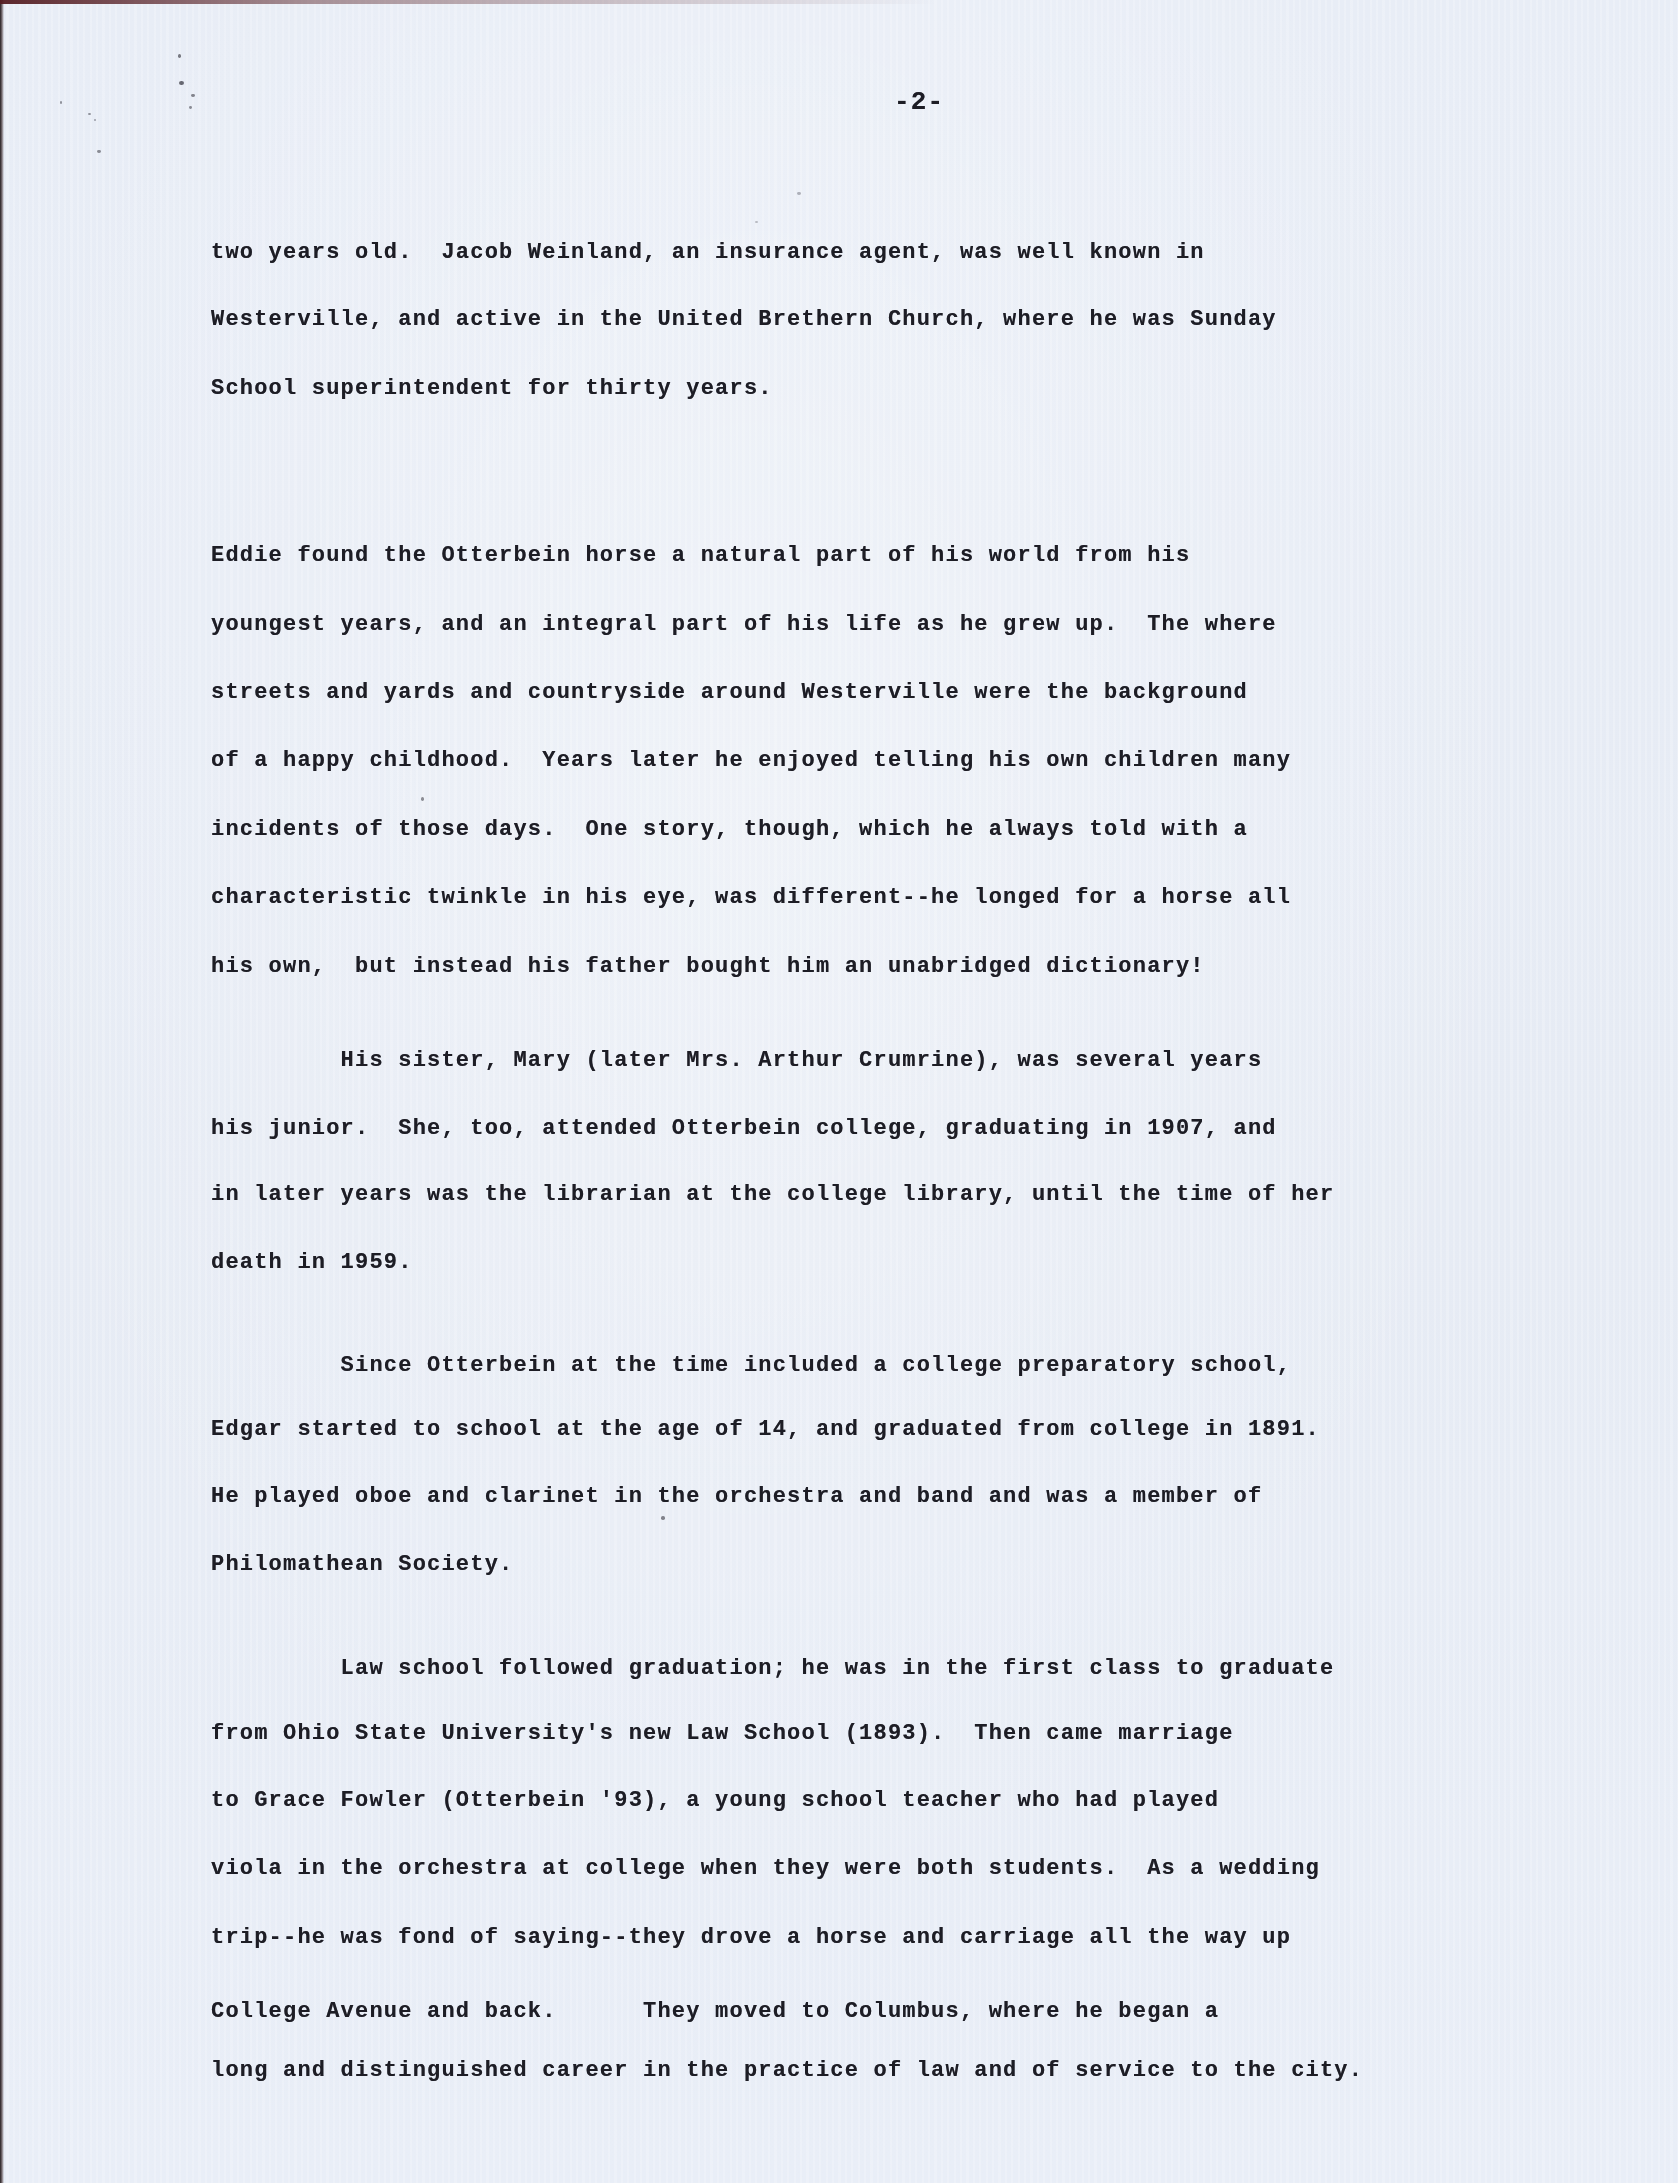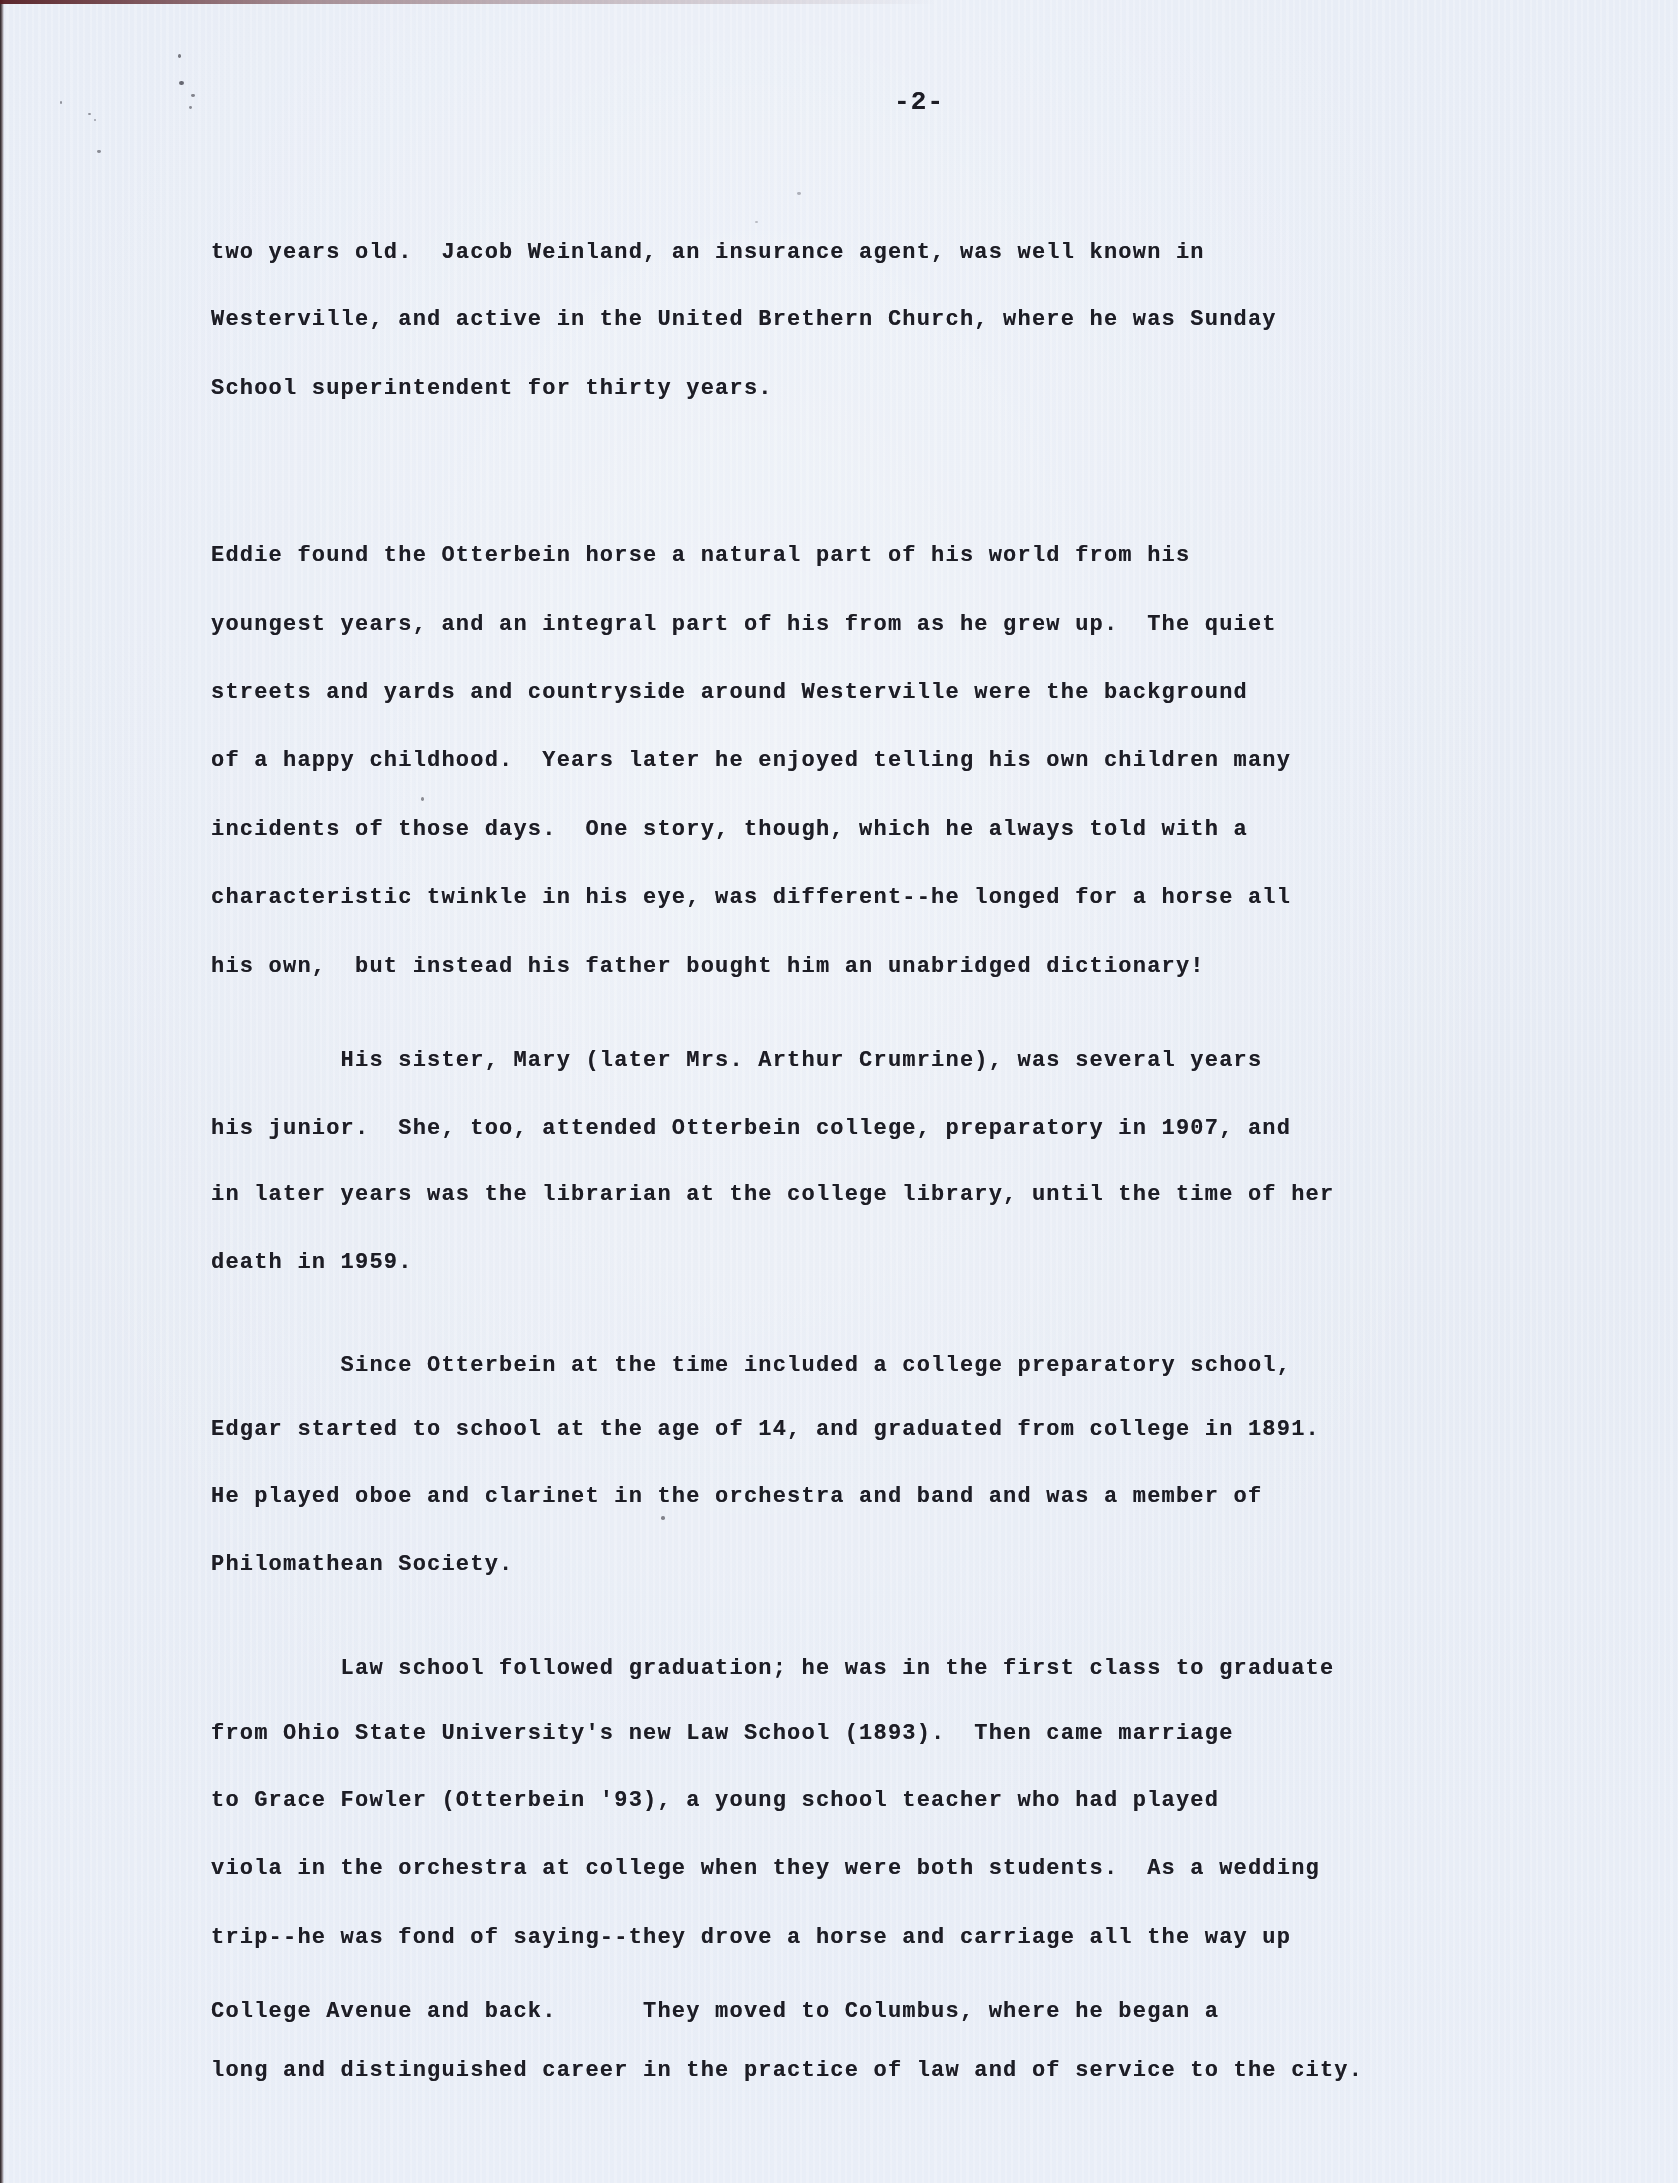--- a/index.html
+++ b/index.html
@@ -69,28 +69,28 @@
 <div class="page">
   <div class="edge-left"></div>
   <div class="edge-top"></div>
 
   <div class="page-number">-2-</div>
 
   <div class="line" style="top:237px">two years old.  Jacob Weinland, an insurance agent, was well known in</div>
   <div class="line" style="top:304px">Westerville, and active in the United Brethern Church, where he was Sunday</div>
   <div class="line" style="top:373px">School superintendent for thirty years.</div>
   <div class="line" style="top:540px">Eddie found the Otterbein horse a natural part of his world from his</div>
-  <div class="line" style="top:609px">youngest years, and an integral part of his from as he grew up.  The quiet</div>
+  <div class="line" style="top:609px">youngest years, and an integral part of his life as he grew up.  The where</div>
   <div class="line" style="top:677px">streets and yards and countryside around Westerville were the background</div>
   <div class="line" style="top:745px">of a happy childhood.  Years later he enjoyed telling his own children many</div>
   <div class="line" style="top:814px">incidents of those days.  One story, though, which he always told with a</div>
   <div class="line" style="top:882px">characteristic twinkle in his eye, was different--he longed for a horse all</div>
   <div class="line" style="top:951px">his own,  but instead his father bought him an unabridged dictionary!</div>
   <div class="line" style="top:1045px">         His sister, Mary (later Mrs. Arthur Crumrine), was several years</div>
-  <div class="line" style="top:1113px">his junior.  She, too, attended Otterbein college, preparatory in 1907, and</div>
+  <div class="line" style="top:1113px">his junior.  She, too, attended Otterbein college, graduating in 1907, and</div>
   <div class="line" style="top:1179px">in later years was the librarian at the college library, until the time of her</div>
   <div class="line" style="top:1247px">death in 1959.</div>
   <div class="line" style="top:1350px">         Since Otterbein at the time included a college preparatory school,</div>
   <div class="line" style="top:1414px">Edgar started to school at the age of 14, and graduated from college in 1891.</div>
   <div class="line" style="top:1481px">He played oboe and clarinet in the orchestra and band and was a member of</div>
   <div class="line" style="top:1549px">Philomathean Society.</div>
   <div class="line" style="top:1653px">         Law school followed graduation; he was in the first class to graduate</div>
   <div class="line" style="top:1718px">from Ohio State University's new Law School (1893).  Then came marriage</div>
   <div class="line" style="top:1785px">to Grace Fowler (Otterbein '93), a young school teacher who had played</div>
   <div class="line" style="top:1853px">viola in the orchestra at college when they were both students.  As a wedding</div>

